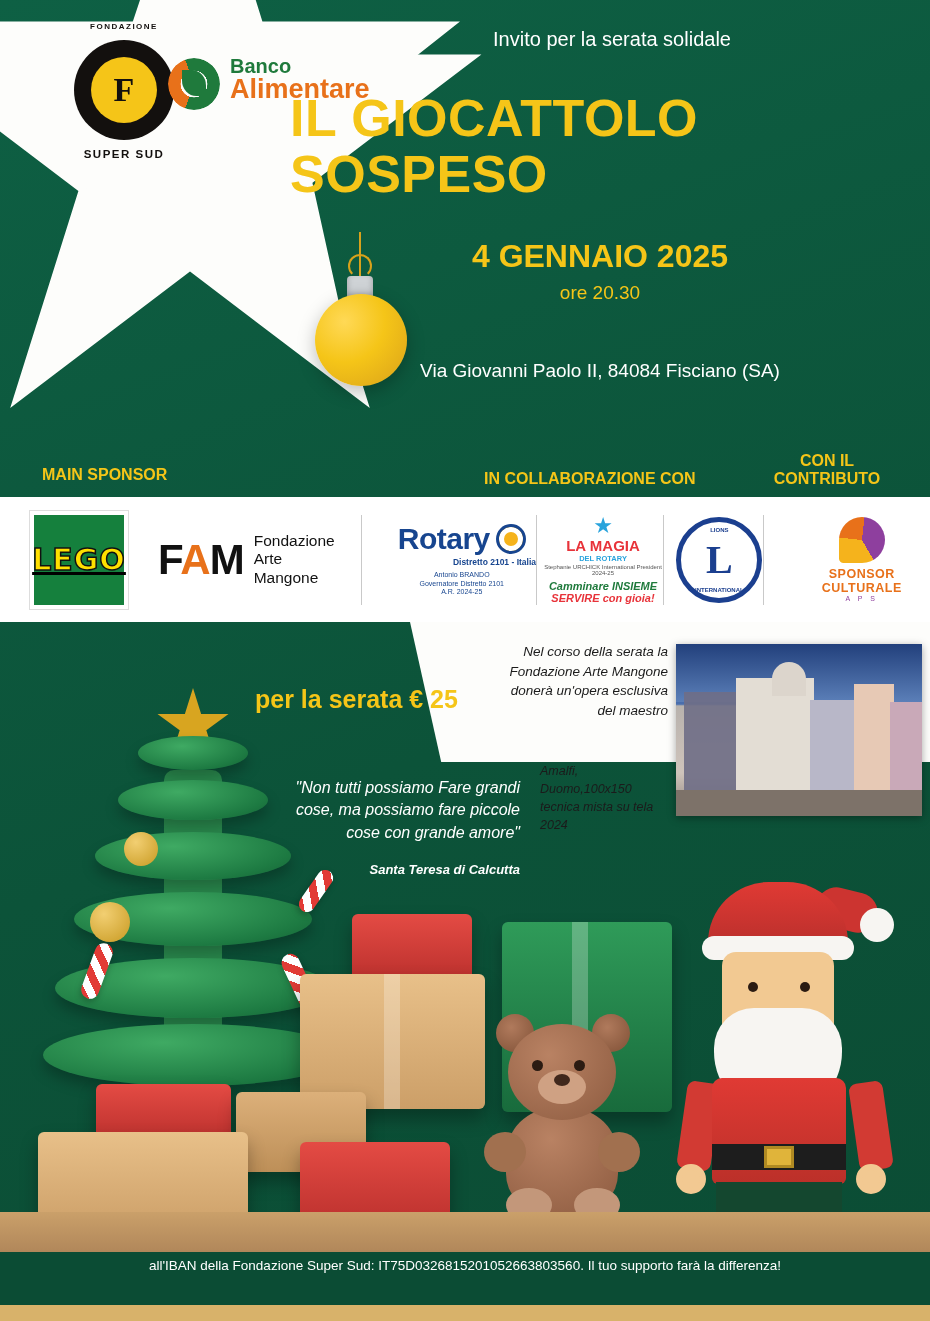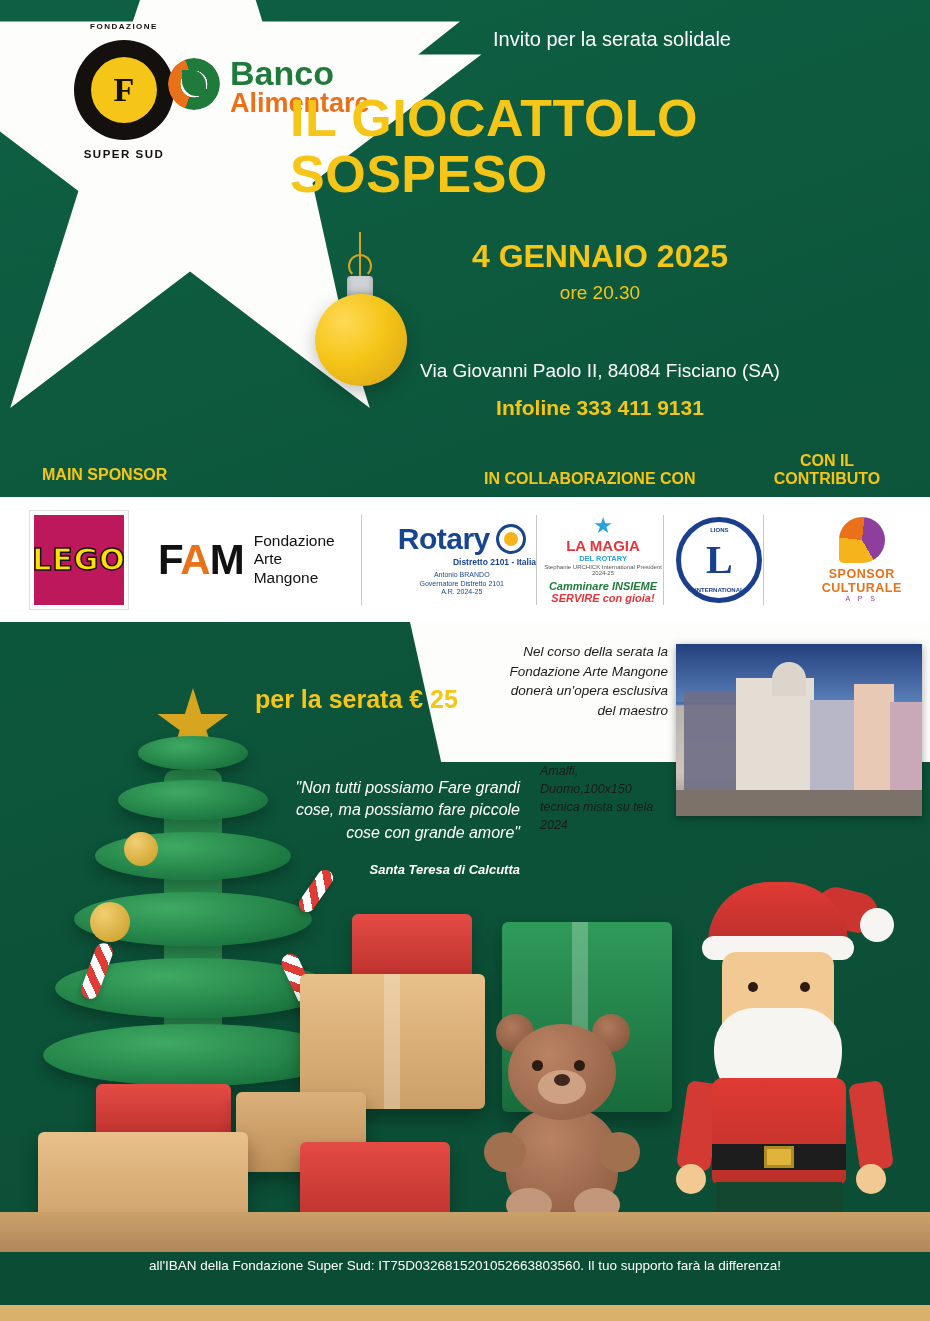--- a/index.html
+++ b/index.html
@@ -61,21 +61,21 @@
     border-radius:50%;
     background:conic-gradient(from 200deg,#e8711a 0deg 140deg,#1f7a3c 140deg 360deg);
     -webkit-mask: radial-gradient(circle at 50% 50%, transparent 0 36%, #000 37%);
             mask: radial-gradient(circle at 50% 50%, transparent 0 36%, #000 37%);
   }
   .banco-leaf {
     position:absolute; left:14px; top:18px; width:24px; height:26px;
     background:#1f7a3c; border-radius:0 60% 0 60%;
   }
   .banco-name { position:absolute; left:62px; top:4px; line-height:1.0; }
-  .banco-name .l1 { font-size:34px; font-weight:bold; color:#1f7a3c; }
+  .banco-name .l1 { font-size:20px; font-weight:bold; color:#1f7a3c; }
   .banco-name .l2 { font-size:27px; font-weight:bold; color:#e8711a; }
 
   .invito {
     position:absolute; right:38px; top:28px; width:560px;
     text-align:center; color:#ffffff; font-size:20px;
   }
   .title-main {
     position:absolute; right:20px; top:90px; width:620px;
     text-align:left; color:#f5c518;
     font-size:52px; font-weight:bold; line-height:1.08; letter-spacing:0.5px;
@@ -128,23 +128,23 @@
   .lbl-contrib { right:8px; top:452px; text-align:center; width:190px; line-height:1.15; }
 
   
   .band {
     position:absolute; left:0; top:497px; width:930px; height:125px;
     background:#ffffff; display:flex; align-items:center;
   }
   .band .divider { width:1px; height:90px; background:#c9c9c9; }
 
   .lego {
-    margin-left:30px; width:98px; height:98px; background:#be185d;
+    margin-left:30px; width:98px; height:98px; background:#15803d;
     border:4px solid #ffffff; box-shadow:0 0 0 1px #ddd;
-    display:flex; align-items:center; justify-content:center;
+    display:flex; align-items:center; justify-content:center;text-decoration:underline;
   }
   .lego span {
     color:#ffe000; font-weight:bold; font-size:30px; letter-spacing:1px;
     font-family:"DejaVu Sans", sans-serif;
     -webkit-text-stroke:1.5px #111;
   }
 
   .fam { margin-left:30px; display:flex; align-items:center; }
   .fam-word { font-size:42px; font-weight:bold; color:#111; letter-spacing:-1px; }
   .fam-word .a { color:#e8711a; }
@@ -425,21 +425,20 @@
     <div class="invito">Invito per la serata solidale</div>
 
     <div class="title-main">
       <div>IL GIOCATTOLO</div>
       <div>SOSPESO</div>
     </div>
 
     <div class="date">4 GENNAIO 2025</div>
     <div class="hour">ore 20.30</div>
     <div class="address">Via Giovanni Paolo II, 84084 Fisciano (SA)</div>
-    <div class="infoline">Infoline 333 411 9131</div>
 
     <div class="bauble">
       <div class="bauble-string"></div>
       <div class="bauble-loop"></div>
       <div class="bauble-hookcap"></div>
       <div class="bauble-ball"></div>
     </div>
 
     <div class="lbl lbl-main">MAIN SPONSOR</div>
     <div class="lbl lbl-collab">IN COLLABORAZIONE CON</div>

